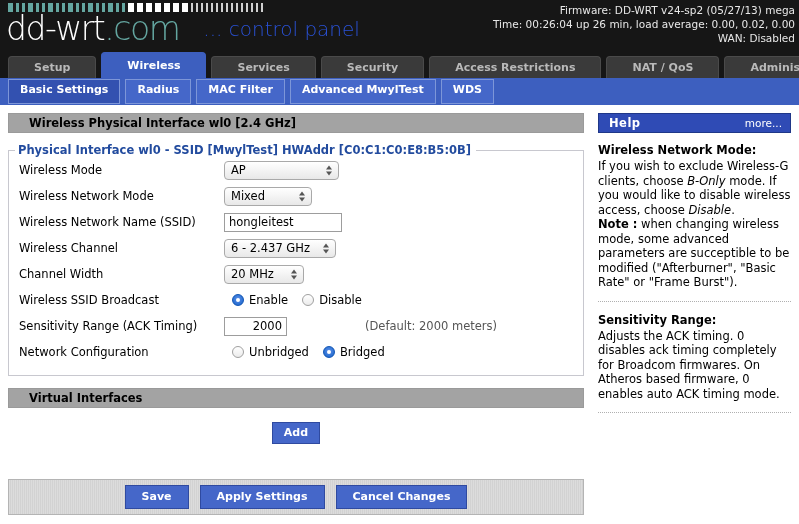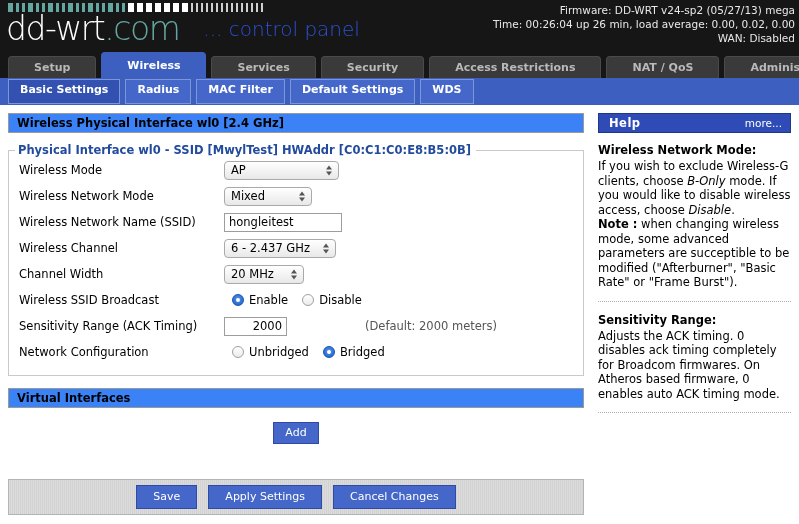--- a/index.html
+++ b/index.html
@@ -137,25 +137,25 @@
     position: relative;
   }
   .help {
     width: 207px;
     box-sizing: border-box;
     padding: 8px 8px 13px 6px;
   }
 
   
   .secbar {
-    background: #3b82f6;
+    background: #a3a3a3;
     border: 1px solid #9a9a9a;
     height: 20px;
     line-height: 19px;
-    padding-left: 8px;
+    padding-left: 20px;
     font-weight: bold;
     font-size: 11.5px;
     color: #000;
     box-sizing: border-box;
   }
 
   
   .fs {
     border: 1px solid #c8c8cf;
     border-top: none;
@@ -287,21 +287,21 @@
   .vi-wrap { margin-top: 12px; }
   .addrow {
     display: flex;
     justify-content: center;
     padding: 14px 0 8px 0;
   }
   .btn {
     background: #4567c9;
     color: #fff;
     font-family: "DejaVu Sans", sans-serif;
-    font-weight: normal;
+    font-weight: bold;
     font-size: 11px;
     border: 1px solid #2f4aa0;
     padding: 4px 11px;
     cursor: pointer;
     line-height: 12px;
   }
 
   
   .actionbar {
     position: absolute;
@@ -426,21 +426,21 @@
     <div class="tab">Access Restrictions</div>
     <div class="tab">NAT / QoS</div>
     <div class="tab">Administration</div>
     <div class="tab">Status</div>
   </div>
 
 <div class="subbar" id="subtabs">
     <div class="subtab active">Basic Settings</div>
     <div class="subtab">Radius</div>
     <div class="subtab">MAC Filter</div>
-    <div class="subtab">Default Settings</div>
+    <div class="subtab">Advanced MwylTest</div>
     <div class="subtab">WDS</div>
   </div>
 
 <div class="page">
 
   <div class="content">
 
     <div class="secbar">Wireless Physical Interface wl0 [2.4 GHz]</div>
 
     <fieldset class="fs">

